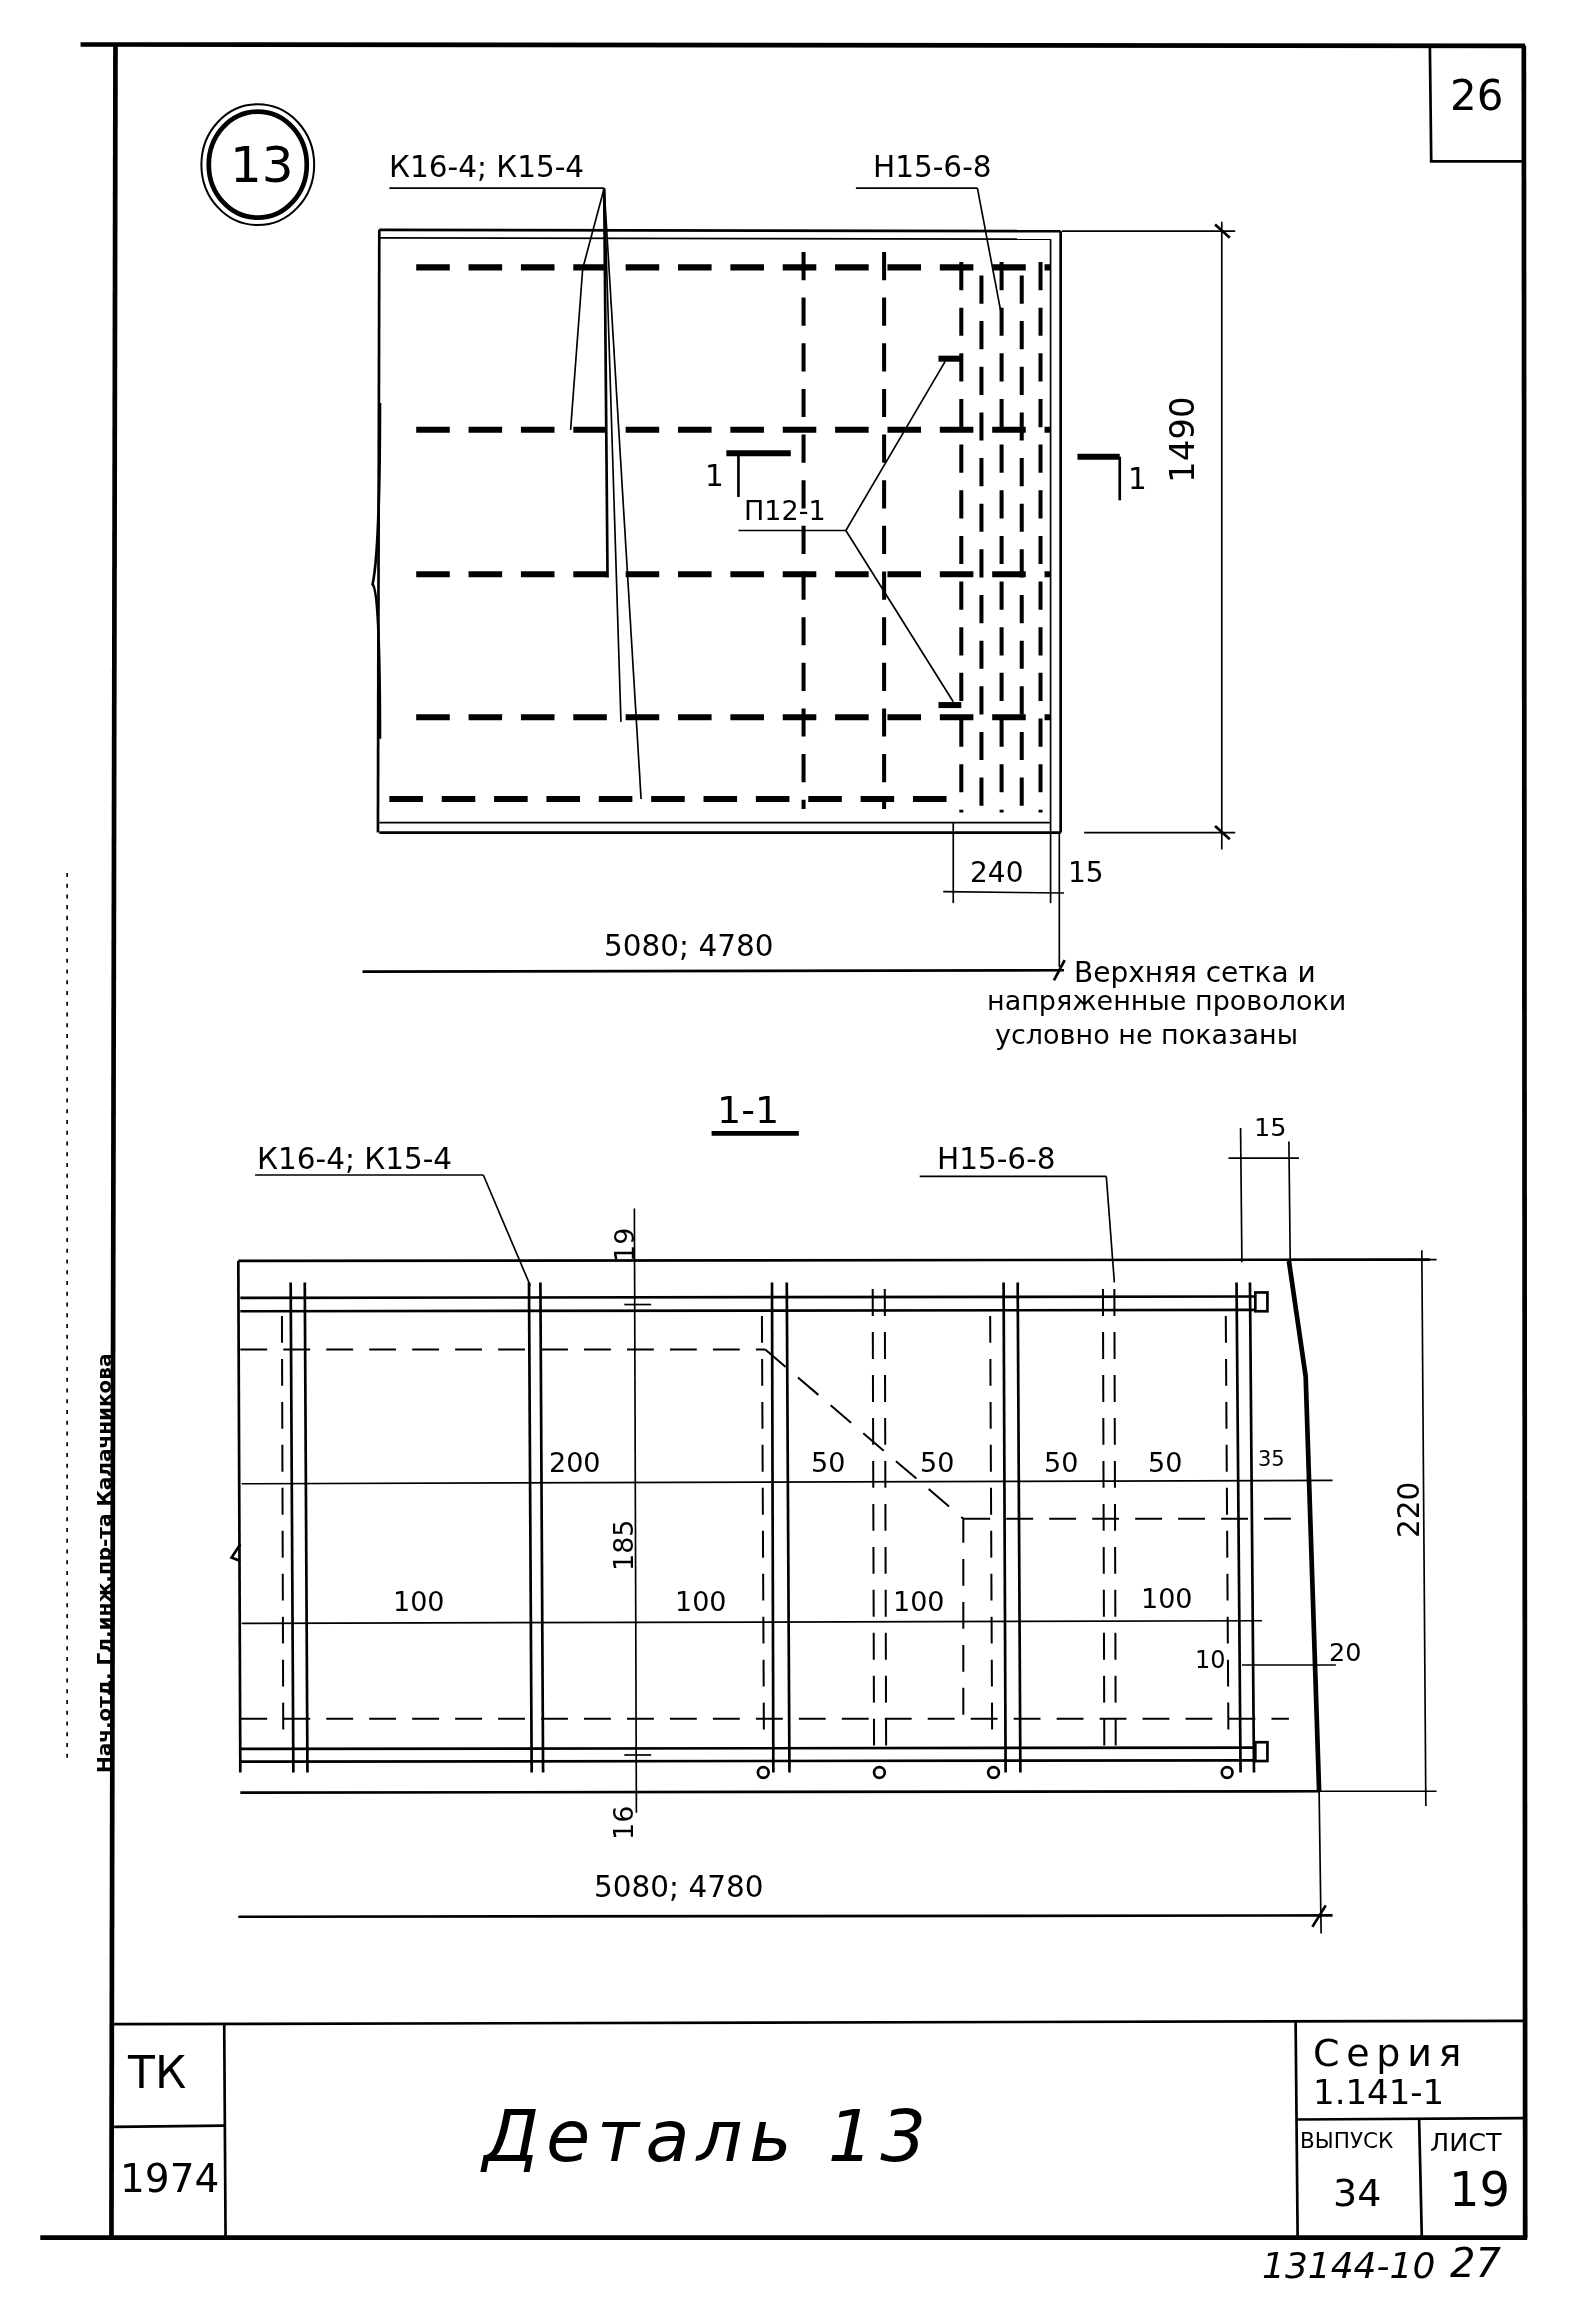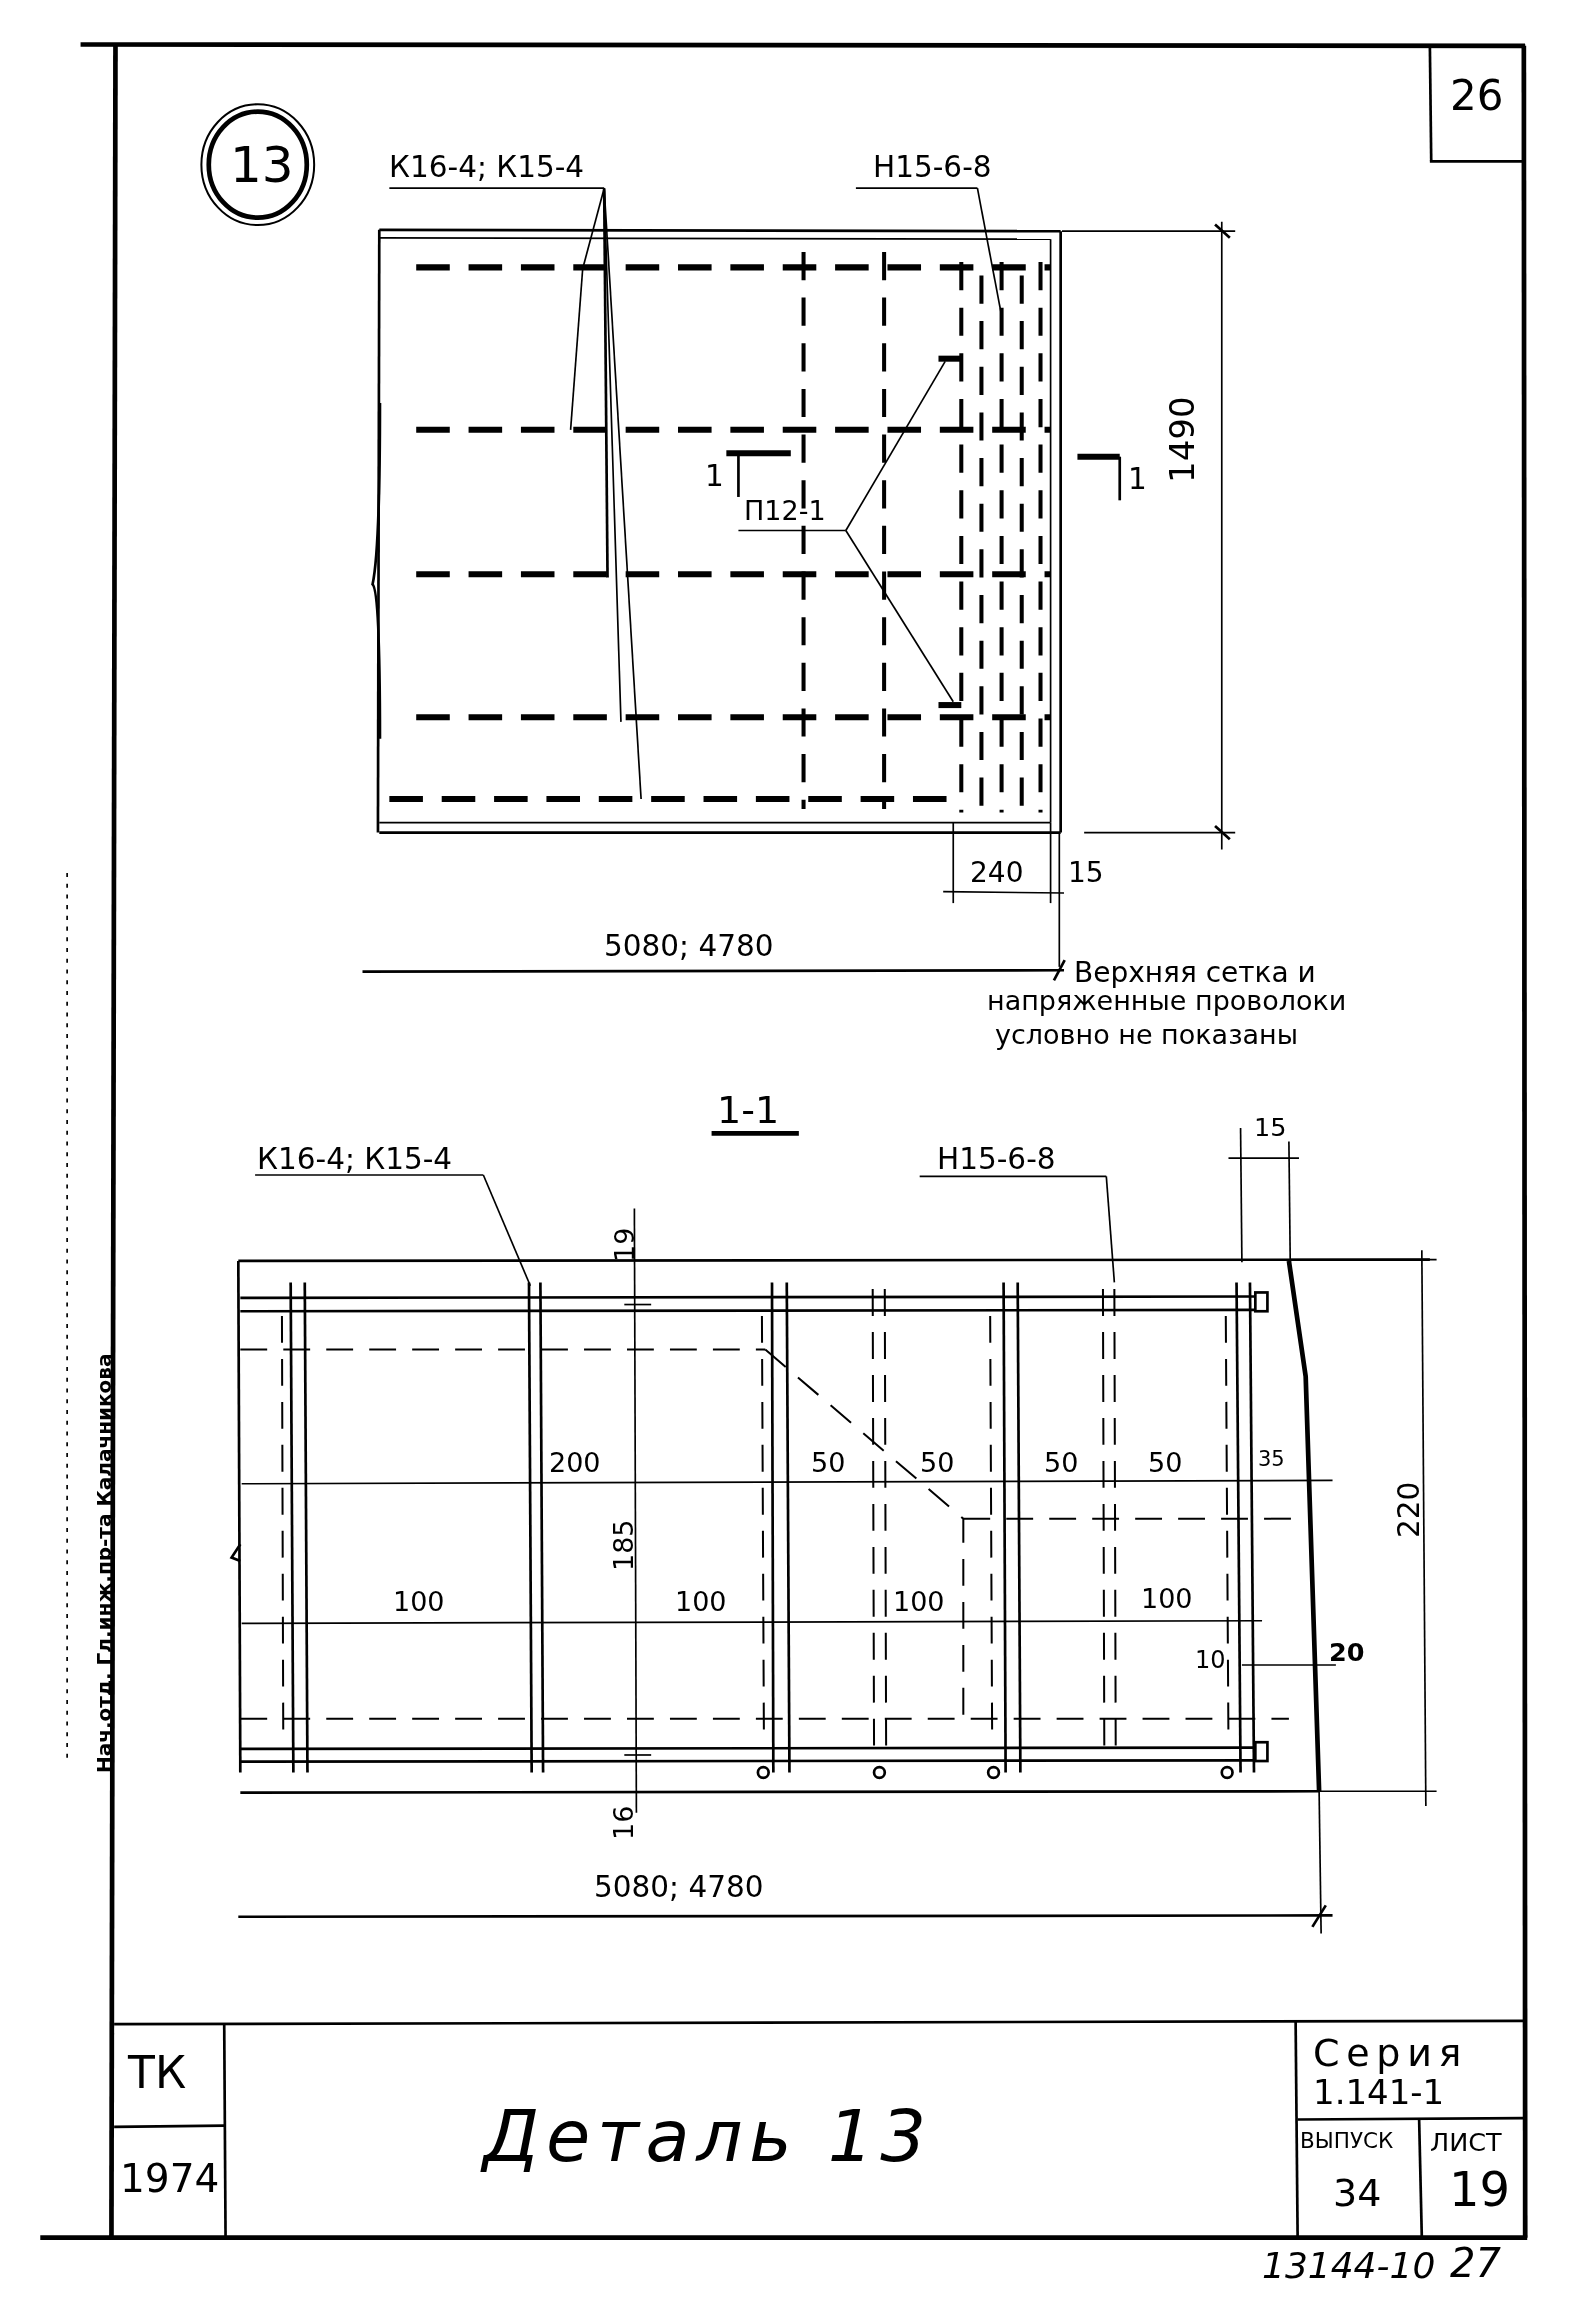--- a/index.html
+++ b/index.html
@@ -218,21 +218,21 @@
 <div class="lbl" style="left:811px;top:1449px;font-size:27px;">50</div>
 <div class="lbl" style="left:920px;top:1449px;font-size:27px;">50</div>
 <div class="lbl" style="left:1044px;top:1449px;font-size:27px;">50</div>
 <div class="lbl" style="left:1148px;top:1449px;font-size:27px;">50</div>
 <div class="lbl" style="left:1258px;top:1449px;font-size:21px;">35</div>
 <div class="lbl" style="left:393px;top:1588px;font-size:27px;">100</div>
 <div class="lbl" style="left:675px;top:1588px;font-size:27px;">100</div>
 <div class="lbl" style="left:893px;top:1588px;font-size:27px;">100</div>
 <div class="lbl" style="left:1141px;top:1585px;font-size:27px;">100</div>
 <div class="lbl" style="left:1195px;top:1648px;font-size:24px;">10</div>
-<div class="lbl" style="left:1329px;top:1640px;font-size:25.5px;font-weight:bold;">20</div>
+<div class="lbl" style="left:1329px;top:1640px;font-size:25.5px;">20</div>
 <div class="lbl" style="left:594px;top:1873px;font-size:29.5px;">5080; 4780</div>
 
 <div class="lbl" style="left:94px;top:1773px;font-size:20px;font-weight:bold;transform:rotate(-90deg);transform-origin:left top;">Нач.отд. Гл.инж.пр-та Калачникова</div>
 
 <div class="lbl" style="left:128px;top:2051px;font-size:44px;">ТК</div>
 <div class="lbl" style="left:120px;top:2159px;font-size:39px;">1974</div>
 <div class="lbl" style="left:483px;top:2100px;font-size:72px;font-style:italic;letter-spacing:6.7px;">Деталь 13</div>
 <div class="lbl" style="left:1313px;top:2034px;font-size:38px;letter-spacing:6.7px;">Серия</div>
 <div class="lbl" style="left:1313px;top:2075px;font-size:34px;">1.141-1</div>
 <div class="lbl" style="left:1300px;top:2130px;font-size:21.5px;text-transform:uppercase;">выпуск</div>

